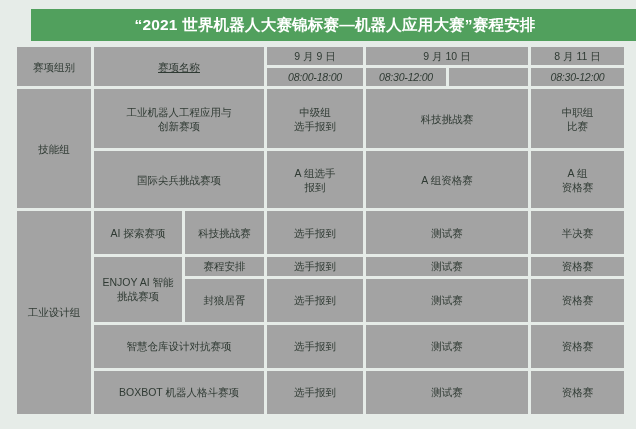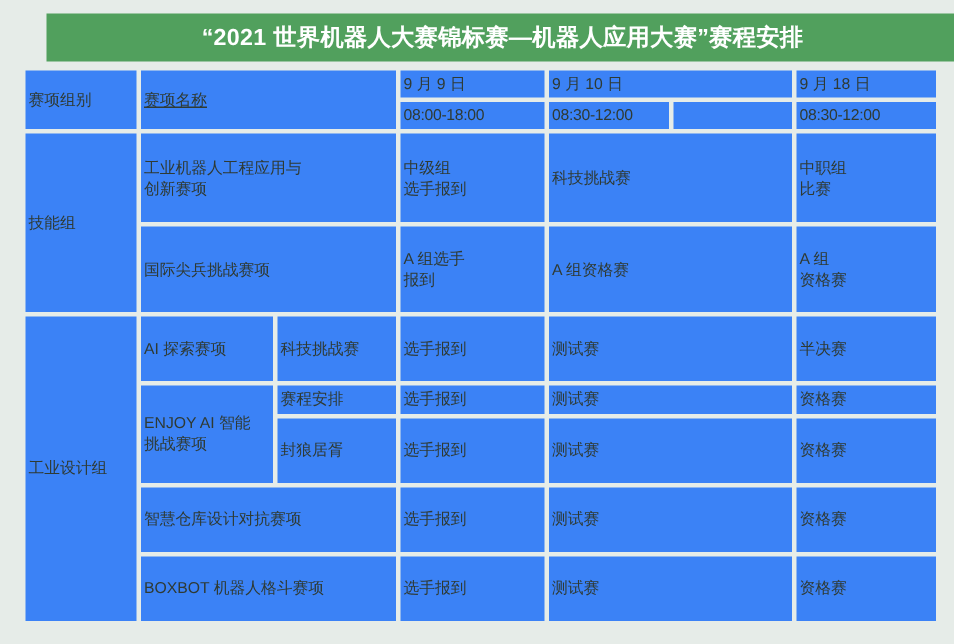--- a/index.html
+++ b/index.html
@@ -39,32 +39,33 @@
   table.sched {
     position: absolute;
     left: 14px;
     top: 44px;
     width: 608px;
     border-collapse: separate;
     border-spacing: 3px;
     table-layout: fixed;
   }
   table.sched td {
-    background: #3b82f6;
+    background: #a3a3a3;
     color: #2f3a33;
     font-size: 10.5px;
+    text-align: center;
     vertical-align: middle;
     padding: 2px 2px;
     line-height: 1.35;
     font-weight: normal;
     border: 0;
   }
   td.grp { font-size: 11px; }
   td.hdr { font-size: 11px; text-decoration: underline; }
-  td.time { font-size: 10.5px; letter-spacing: -0.2px; }
+  td.time { font-size: 10.5px; letter-spacing: -0.2px; font-style: italic; }
   td.date { font-size: 11px; }
   .h-grp   { width: 74px; }
   .h-name  { width: 88px; }
   .h-sub   { width: 79px; }
   .h-d9    { width: 96px; }
   .h-d10a  { width: 80px; }
   .h-d10b  { width: 79px; }
   .h-d11   { width: 93px; }
 </style>
 </head>
@@ -84,21 +85,21 @@
         <col class="h-d10b">
         <col class="h-d11">
     </colgroup>
     <tbody>
 
       <tr>
         <td class="grp" rowspan="2">赛项组别</td>
         <td class="hdr" colspan="2" rowspan="2">赛项名称</td>
         <td class="date">9 月 9 日</td>
         <td class="date" colspan="2">9 月 10 日</td>
-        <td class="date">9 月 18 日</td>
+        <td class="date">8 月 11 日</td>
       </tr>
       <tr>
         <td class="time">08:00-18:00</td>
         <td class="time">08:30-12:00</td>
         <td class="time"></td>
         <td class="time">08:30-12:00</td>
       </tr>
 
       <tr>
         <td class="grp" rowspan="2">技能组</td>

